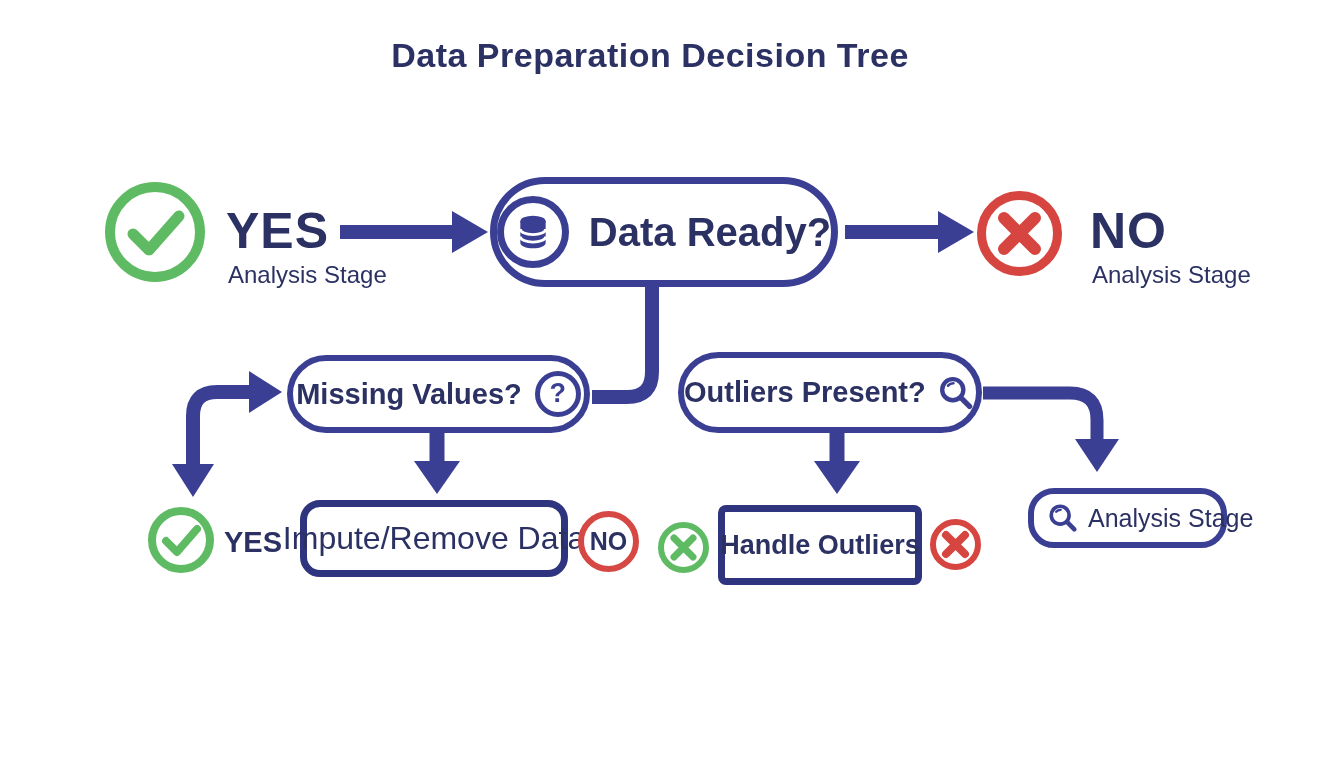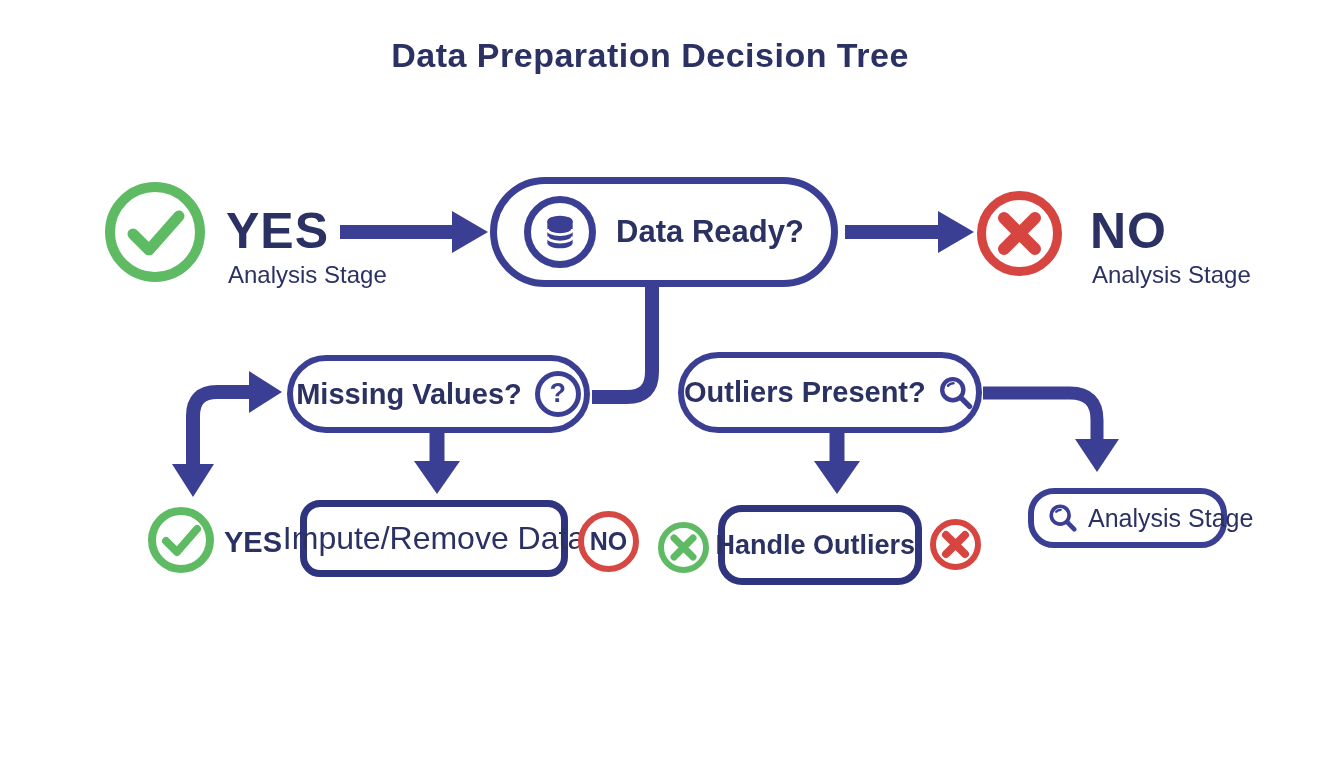--- a/index.html
+++ b/index.html
@@ -13,37 +13,37 @@
     font-size:34px;font-weight:bold;color:#2B3163;letter-spacing:.5px;
   }
   svg.layer{position:absolute;left:0;top:0;width:1344px;height:768px;}
   
   .node{
     position:absolute;background:#fff;border:7px solid #3B3F94;border-radius:55px;
     display:flex;align-items:center;justify-content:center;box-sizing:border-box;
   }
   .node .label{font-weight:bold;color:#2B3163;white-space:nowrap;}
   #data-ready{left:490px;top:177px;width:348px;height:110px;gap:20px;}
-  #data-ready .label{font-size:31px;}
+  #data-ready .label{font-size:40px;}
   .db-ring{
     width:72px;height:72px;border:7px solid #3B3F94;border-radius:50%;
     display:flex;align-items:center;justify-content:center;box-sizing:border-box;flex:0 0 auto;
   }
   #missing-values{left:287px;top:355px;width:303px;height:78px;border-width:6px;border-radius:40px;gap:13px;}
   #missing-values .label{font-size:29px;}
   .q-ring{
     width:46px;height:46px;border:5px solid #3B3F94;border-radius:50%;box-sizing:border-box;
     display:flex;align-items:center;justify-content:center;
     font-size:27px;font-weight:bold;color:#3B3F94;flex:0 0 auto;padding-bottom:2px;
   }
   #outliers{left:678px;top:352px;width:304px;height:81px;border-width:6px;border-radius:41px;gap:10px;}
   #outliers .label{font-size:29px;}
   #impute{left:300px;top:500px;width:268px;height:77px;border-radius:20px;border-color:#2F347E;}
   #impute .label{font-size:32px;font-weight:500;}
-  #handle-outliers{left:718px;top:505px;width:204px;height:80px;border-radius:24px;border-color:#2F347E;justify-content:flex-end;}
+  #handle-outliers{left:718px;top:505px;width:204px;height:80px;border-radius:8px;border-color:#2F347E;}
   #handle-outliers .label{font-size:27px;}
   #analysis-leaf{left:1028px;top:488px;width:199px;height:60px;border-width:6px;border-radius:26px;gap:8px;justify-content:flex-start;padding-left:12px;}
   #analysis-leaf .label{font-size:25px;font-weight:normal;}
   
   .big-label{font-size:50px;font-weight:bold;color:#2B3163;letter-spacing:1px;line-height:1;}
   .sub-label{font-size:24px;color:#2B3163;line-height:1;}
   #yes-big-label{left:226px;top:206px;}
   #yes-big-sub{left:228px;top:263px;}
   #no-big-label{left:1090px;top:206px;}
   #no-big-sub{left:1092px;top:263px;}

